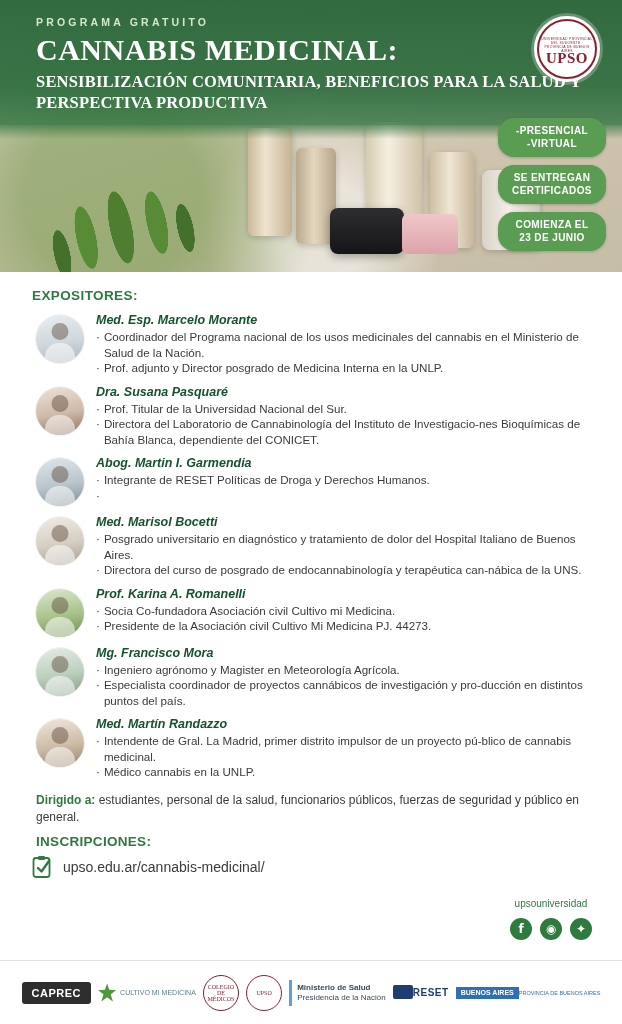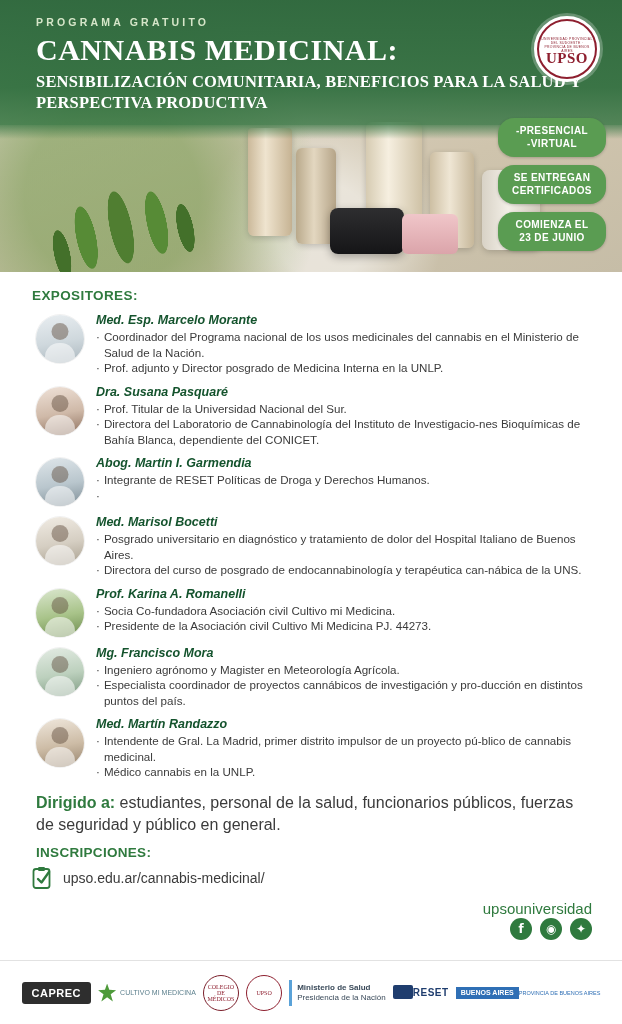--- a/index.html
+++ b/index.html
@@ -204,21 +204,21 @@
   }
   .spk-line {
     font-size: 11.6px;
     line-height: 1.34;
     color: #3b3b3b;
     display: flex;
   }
   .spk-bullet { margin-right: 4px; }
 
   .dirigido {
-    font-size: 16px;
+    font-size: 12px;
     line-height: 1.4;
     margin: 12px 0 8px 4px;
     color: #3b3b3b;
   }
   .dirigido b { color: #2f7a3e; }
 
   .insc-title {
     color: #2f7a3e;
     font-weight: 700;
     font-size: 13.5px;
@@ -236,22 +236,22 @@
     font-size: 14px;
     color: #3b3b3b;
   }
 
   .social {
     position: absolute; right: 30px; bottom: 84px;
     text-align: center;
   }
   .social-handle {
     color: #2f7a3e;
-    font-size: 15px;
-    margin-bottom: 1px;
+    font-size: 10px;
+    margin-bottom: 9px;
   }
   .social-icons { display: flex; gap: 8px; justify-content: flex-end; }
   .sicon {
     width: 22px; height: 22px; border-radius: 50%;
     background: #2f7a3e;
     color: #fff;
     display: flex; align-items: center; justify-content: center;
     font-size: 12px; font-weight: 700;
     font-family: "DejaVu Sans", sans-serif;
   }

